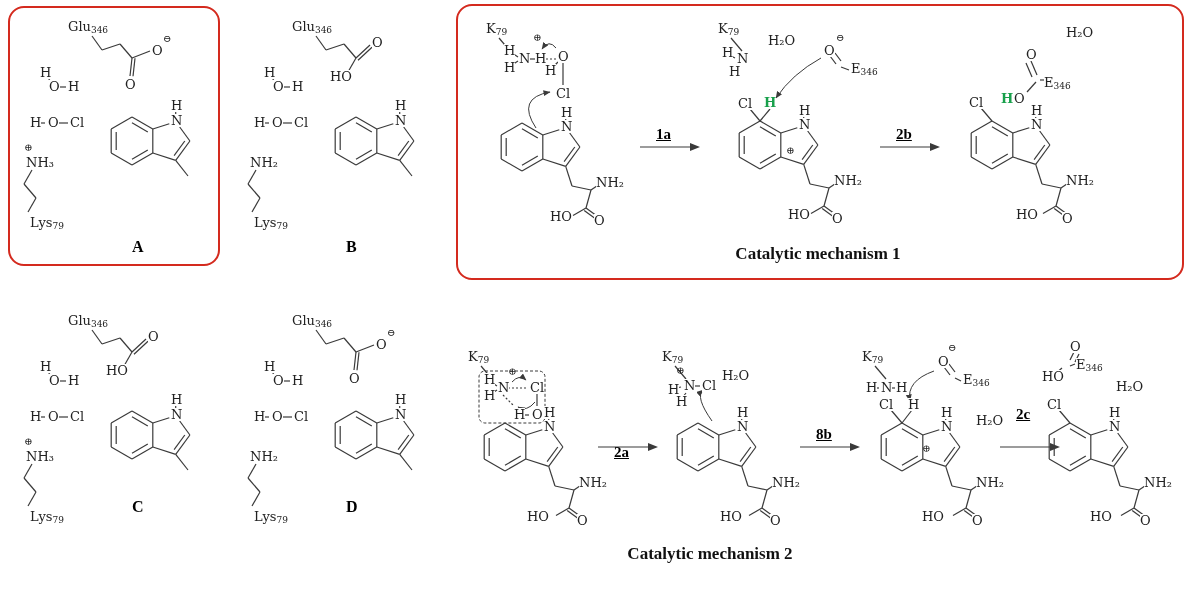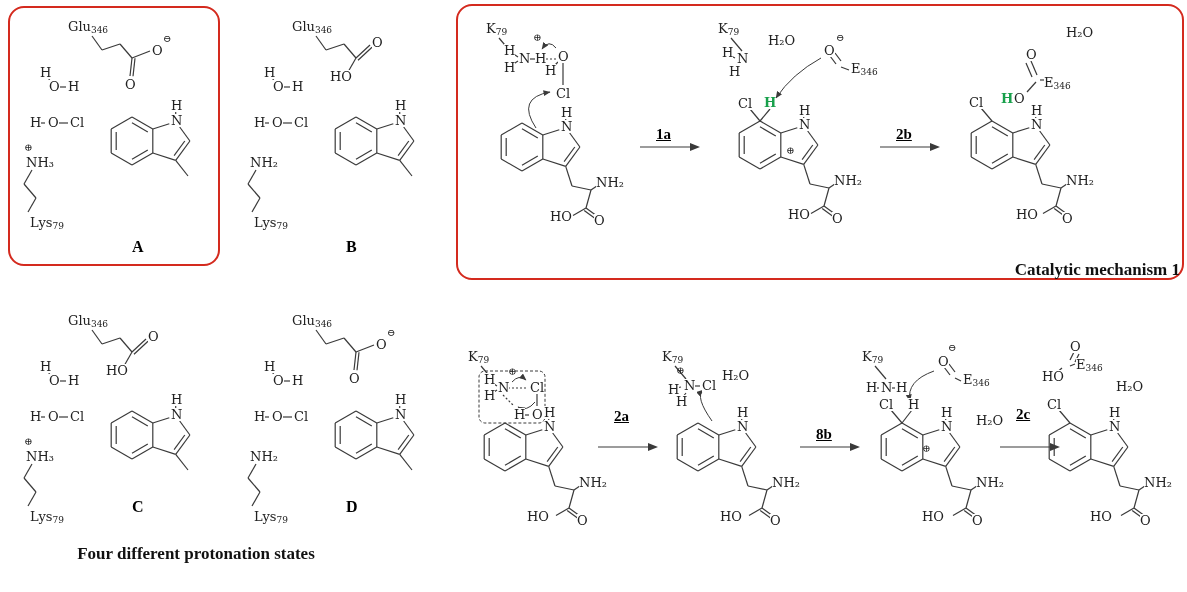--- a/index.html
+++ b/index.html
@@ -314,21 +314,21 @@
   <span class="lbl" style="left:498px;top:381px">N</span>
   <span class="lbl chg" style="left:508px;top:367px">⊕</span>
   <span class="lbl" style="left:530px;top:381px">Cl</span>
   <span class="lbl" style="left:532px;top:408px">O</span>
   <span class="lbl" style="left:514px;top:408px">H</span>
   <span class="lbl" style="left:544px;top:420px">N</span>
   <span class="lbl" style="left:544px;top:406px">H</span>
   <span class="lbl" style="left:579px;top:476px">NH₂</span>
   <span class="lbl" style="left:527px;top:510px">HO</span>
   <span class="lbl" style="left:577px;top:514px">O</span>
-  <span class="step" style="left:614px;top:408px">2a</span>
+  <span class="step" style="left:614px;top:444px">2a</span>
 
   <span class="lbl" style="left:662px;top:350px"><i>K</i><i class="sub">79</i></span>
   <span class="lbl chg" style="left:676px;top:366px">⊕</span>
   <span class="lbl" style="left:684px;top:379px">N</span>
   <span class="lbl" style="left:668px;top:383px">H</span>
   <span class="lbl" style="left:676px;top:395px">H</span>
   <span class="lbl" style="left:702px;top:379px">Cl</span>
   <span class="lbl" style="left:722px;top:369px">H₂O</span>
   <span class="lbl" style="left:737px;top:420px">N</span>
   <span class="lbl" style="left:737px;top:406px">H</span>
@@ -359,16 +359,16 @@
   <span class="lbl" style="left:1076px;top:358px"><i>E</i><i class="sub">346</i></span>
   <span class="lbl" style="left:1042px;top:370px">HO</span>
   <span class="lbl" style="left:1116px;top:380px">H₂O</span>
   <span class="lbl" style="left:1047px;top:398px">Cl</span>
   <span class="lbl" style="left:1109px;top:420px">N</span>
   <span class="lbl" style="left:1109px;top:406px">H</span>
   <span class="lbl" style="left:1144px;top:476px">NH₂</span>
   <span class="lbl" style="left:1090px;top:510px">HO</span>
   <span class="lbl" style="left:1140px;top:514px">O</span>
 
-  <div class="cap" style="left:26px;top:544px;width:340px;text-align:center">Four different protonation states</div>
-  <div class="cap" style="left:456px;top:260px;width:724px;text-align:right">Catalytic mechanism 1</div>
+  <div class="cap" style="left:456px;top:244px;width:724px;text-align:center">Catalytic mechanism 1</div>
+  <div class="cap" style="left:540px;top:544px;width:340px;text-align:center">Catalytic mechanism 2</div>
 
 </div>
 
 </body></html>

